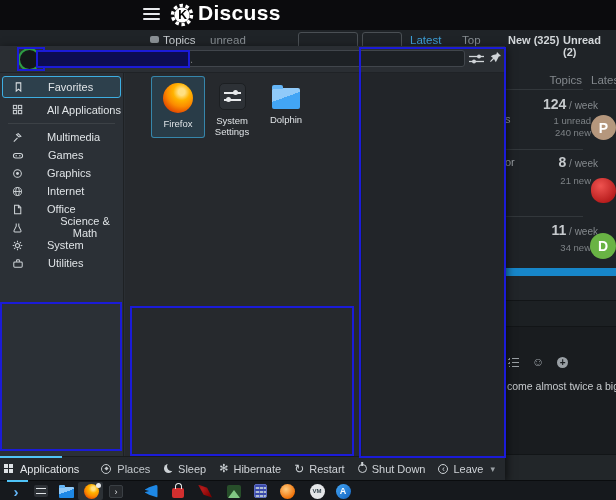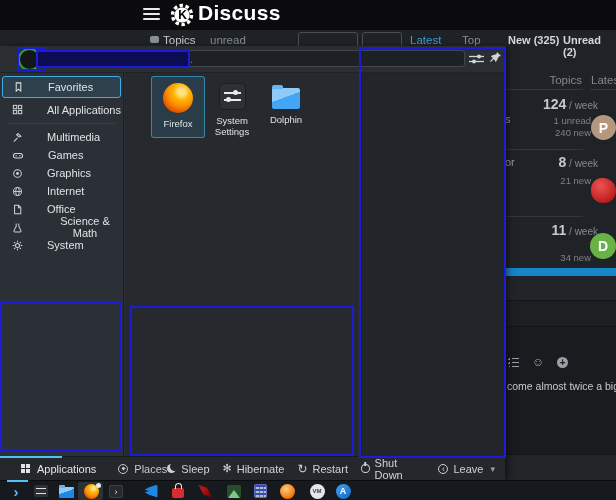--- a/index.html
+++ b/index.html
@@ -84,21 +84,21 @@
   .ic-syssettings::after{content:"";position:absolute;left:13px;top:6px;width:5px;height:5px;border-radius:50%;background:#e8eaec;box-shadow:-7px 7px 0 #e8eaec;}
   .ic-dolphin{width:28px;height:21px;margin-top:5px;background:linear-gradient(160deg,#90caf9 0 45%,#42a5f5 45% 100%);border-radius:2px;position:relative;}
   .ic-dolphin::before{content:"";position:absolute;left:0;top:-3px;width:11px;height:4px;background:#64b5f6;border-radius:2px 2px 0 0;}
   .ic-discover{width:26px;height:24px;margin-top:3px;border-radius:4px;background:linear-gradient(180deg,#2f9ee8,#1565c0);position:relative;color:#fff;}
   .ic-discover::before{content:"";position:absolute;left:7px;top:-3px;width:12px;height:8px;border:2px solid #1e88e5;border-bottom:none;border-radius:6px 6px 0 0;}
   .ic-discover::after{content:"›";position:absolute;left:9px;top:2px;font-size:15px;font-weight:bold;}
   
   .l-foot{position:absolute;left:0;bottom:0;width:505px;height:23px;background:#24282c;border-top:1px solid #191c1e;display:flex;align-items:center;font-size:11px;color:#cfd3d7;}
   .foot-ind{position:absolute;left:0;top:-1px;width:62px;height:2px;background:#4fc3f7;}
   .ftab{display:flex;align-items:center;gap:6px;cursor:pointer;}
-  .ftab.t1{margin-left:21px;color:#e2e5e8;} .ftab.t2{margin-left:22px;color:#c3c8cc;}
+  .ftab.t1{margin-left:4px;color:#e2e5e8;} .ftab.t2{margin-left:22px;color:#c3c8cc;}
   .grid4{width:4px;height:4px;background:#dfe3e6;box-shadow:5px 0 0 #dfe3e6,0 5px 0 #dfe3e6,5px 5px 0 #dfe3e6;margin-right:6px;margin-bottom:5px;}
   .compass{width:10px;height:10px;border:1.3px solid #c3c8cc;border-radius:50%;position:relative;box-sizing:border-box;}
   .compass::after{content:"";position:absolute;left:2.2px;top:2.2px;width:3px;height:3px;background:#c3c8cc;transform:rotate(45deg);}
   .pwr-group{margin-left:auto;margin-right:10px;display:flex;align-items:center;gap:13px;}
   .pwr-item{display:flex;align-items:center;gap:5px;cursor:pointer;color:#cfd3d7;}
   .moon{width:9px;height:9px;border-radius:50%;box-shadow:inset 3px -2px 0 0 #ccd1d5;}
   .snow{font-size:11px;line-height:11px;color:#ccd1d5;}
   .restart-g{font-size:12px;line-height:12px;color:#ccd1d5;}
   .pwroff{width:9px;height:9px;border:1.4px solid #ccd1d5;border-radius:50%;position:relative;box-sizing:border-box;}
   .pwroff::after{content:"";position:absolute;left:50%;top:-3px;transform:translateX(-50%);width:1.6px;height:4px;background:#ccd1d5;}
@@ -182,21 +182,21 @@
     <div class="avatar av-p">P</div>
     <div class="hline" style="left:506px;top:119px;width:77px;"></div>
 
     <div class="cuttxt" style="top:126px;width:14px;">or</div>
     <div class="frow-rate" style="left:506px;top:124px;"><b>8</b> <span>/ week</span></div>
     <div class="frow-sub" style="left:506px;top:145px;">21 new</div>
     <div class="avatar av-red"></div>
     <div class="hline" style="left:506px;top:186px;width:77px;"></div>
 
     <div class="frow-rate" style="left:506px;top:192px;"><b>11</b> <span>/ week</span></div>
-    <div class="frow-sub" style="left:506px;top:212px;margin-top:10px;">34 new</div>
+    <div class="frow-sub" style="left:506px;top:212px;">34 new</div>
     <div class="avatar av-d">D</div>
 
     <div class="bluebar"></div>
 
     <div class="composer">
       <div class="cband cb1"></div>
       <div class="cband cb2"></div>
       <div class="ctools">
         <span class="list-ic"></span>
         <span class="smiley">☺</span>
@@ -309,20 +309,29 @@
                 <line x1="6" y1="9.4" x2="6" y2="11.2"></line>
                 <line x1="0.8" y1="6" x2="2.6" y2="6"></line>
                 <line x1="9.4" y1="6" x2="11.2" y2="6"></line>
                 <line x1="2.3" y1="2.3" x2="3.5" y2="3.5"></line>
                 <line x1="8.5" y1="8.5" x2="9.7" y2="9.7"></line>
                 <line x1="9.7" y1="2.3" x2="8.5" y2="3.5"></line>
                 <line x1="3.5" y1="8.5" x2="2.3" y2="9.7"></line>
               </g>
             </svg>
           <span>System</span>
+        </div>
+        <div class="side-item">
+          <svg width="12" height="11" viewBox="0 0 12 12">
+              <g fill="none" stroke="#cfd4d8" stroke-width="1.1">
+                <rect x="1.4" y="4.4" width="9.2" height="5.6" rx="1"></rect>
+                <path d="M4.4 4.2V3a1 1 0 0 1 1-1h1.2a1 1 0 0 1 1 1v1.2"></path>
+              </g>
+            </svg>
+          <span>Utilities</span>
         </div>
       </div>
 
       <div class="l-main">
         <div class="tiles">
           <div class="tile sel">
             <span class="ic-firefox"></span>
             <span class="lbl">Firefox</span>
           </div>
           <div class="tile">

